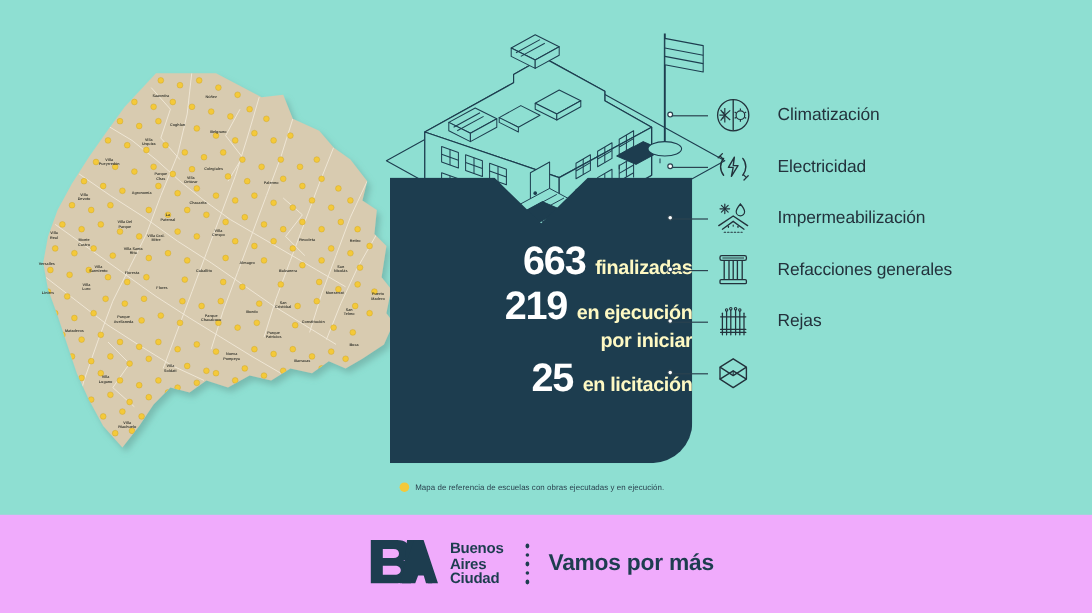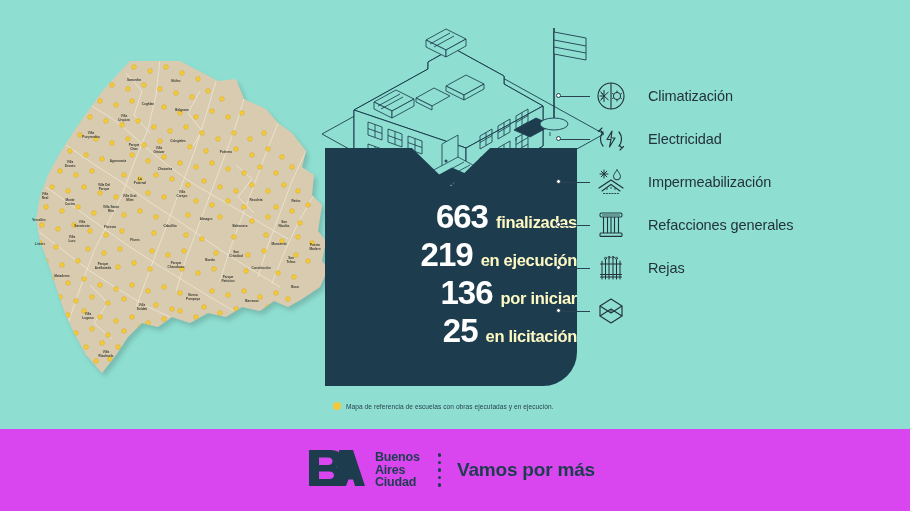--- a/index.html
+++ b/index.html
@@ -69,21 +69,21 @@
     border-radius:50%;background:#ffffff;border:1px solid #2b4350;box-sizing:border-box;
   }
   .leg-icon{width:46px;flex:0 0 46px;display:flex;align-items:center;justify-content:center;}
   .leg-icon svg{display:block;}
   .leg-text{
     font-size:14.5px;color:#23323c;font-weight:400;margin-left:14px;
     letter-spacing:-.1px;font-family:"Liberation Sans",sans-serif;
   }
 
   
-  #footer{position:absolute;left:0;top:429px;width:910px;height:82px;background:#d946ef;}
+  #footer{position:absolute;left:0;top:429px;width:910px;height:82px;background:#f0abfc;}
   #footer-inner{
     position:absolute;left:305px;top:0;height:82px;display:flex;align-items:center;
   }
   #ba-logo{flex:0 0 auto;}
   #ba-word{
     margin-left:6px;color:#1D3D4F;font-weight:700;font-size:12.5px;line-height:12.4px;
     letter-spacing:-.2px;font-family:"Liberation Sans",sans-serif;
   }
   #dots-sep{
     margin:0 16px 0 18px;display:flex;flex-direction:column;gap:4.2px;
@@ -500,21 +500,20 @@
     <div class="stat-list">
       <div class="stat-row">
         <span class="stat-num">663</span>
         <span class="stat-lbl">finalizadas</span>
       </div>
       <div class="stat-row">
         <span class="stat-num">219</span>
         <span class="stat-lbl">en ejecución</span>
       </div>
       <div class="stat-row">
-        <span class="stat-num">136</span>
         <span class="stat-lbl">por iniciar</span>
       </div>
       <div class="stat-row">
         <span class="stat-num">25</span>
         <span class="stat-lbl">en licitación</span>
       </div>
     </div>
   </div>
 
   <div id="footnote">

